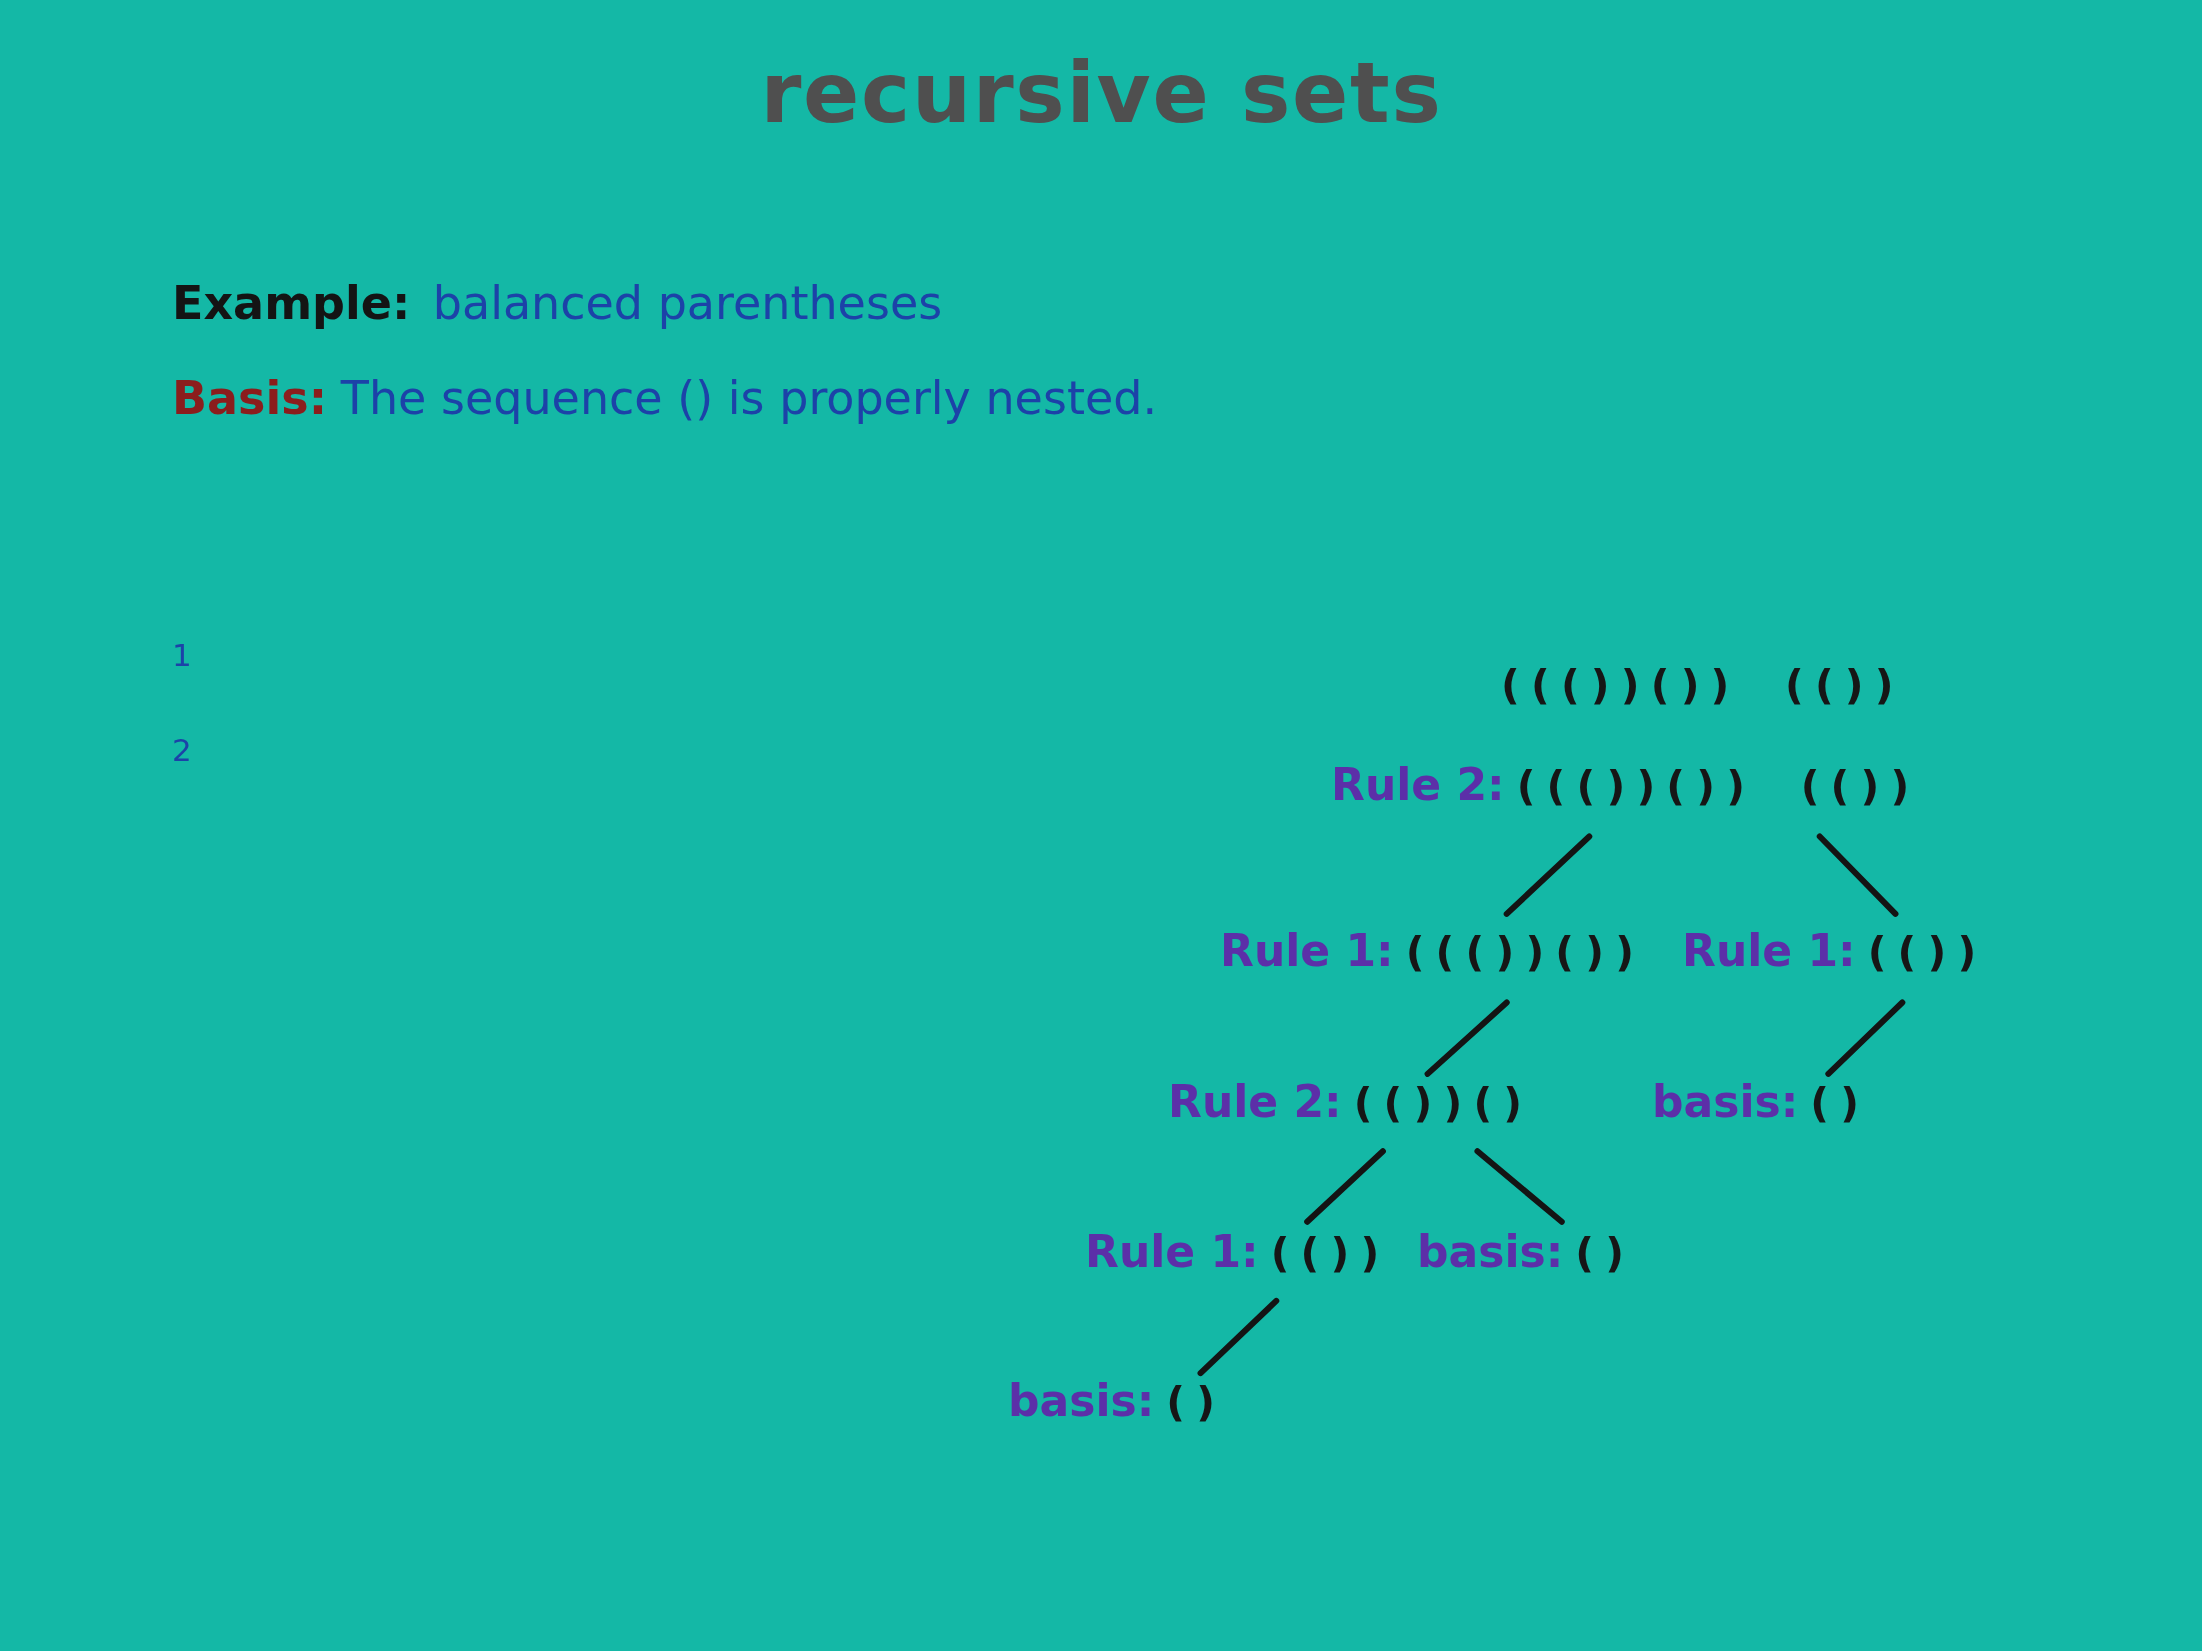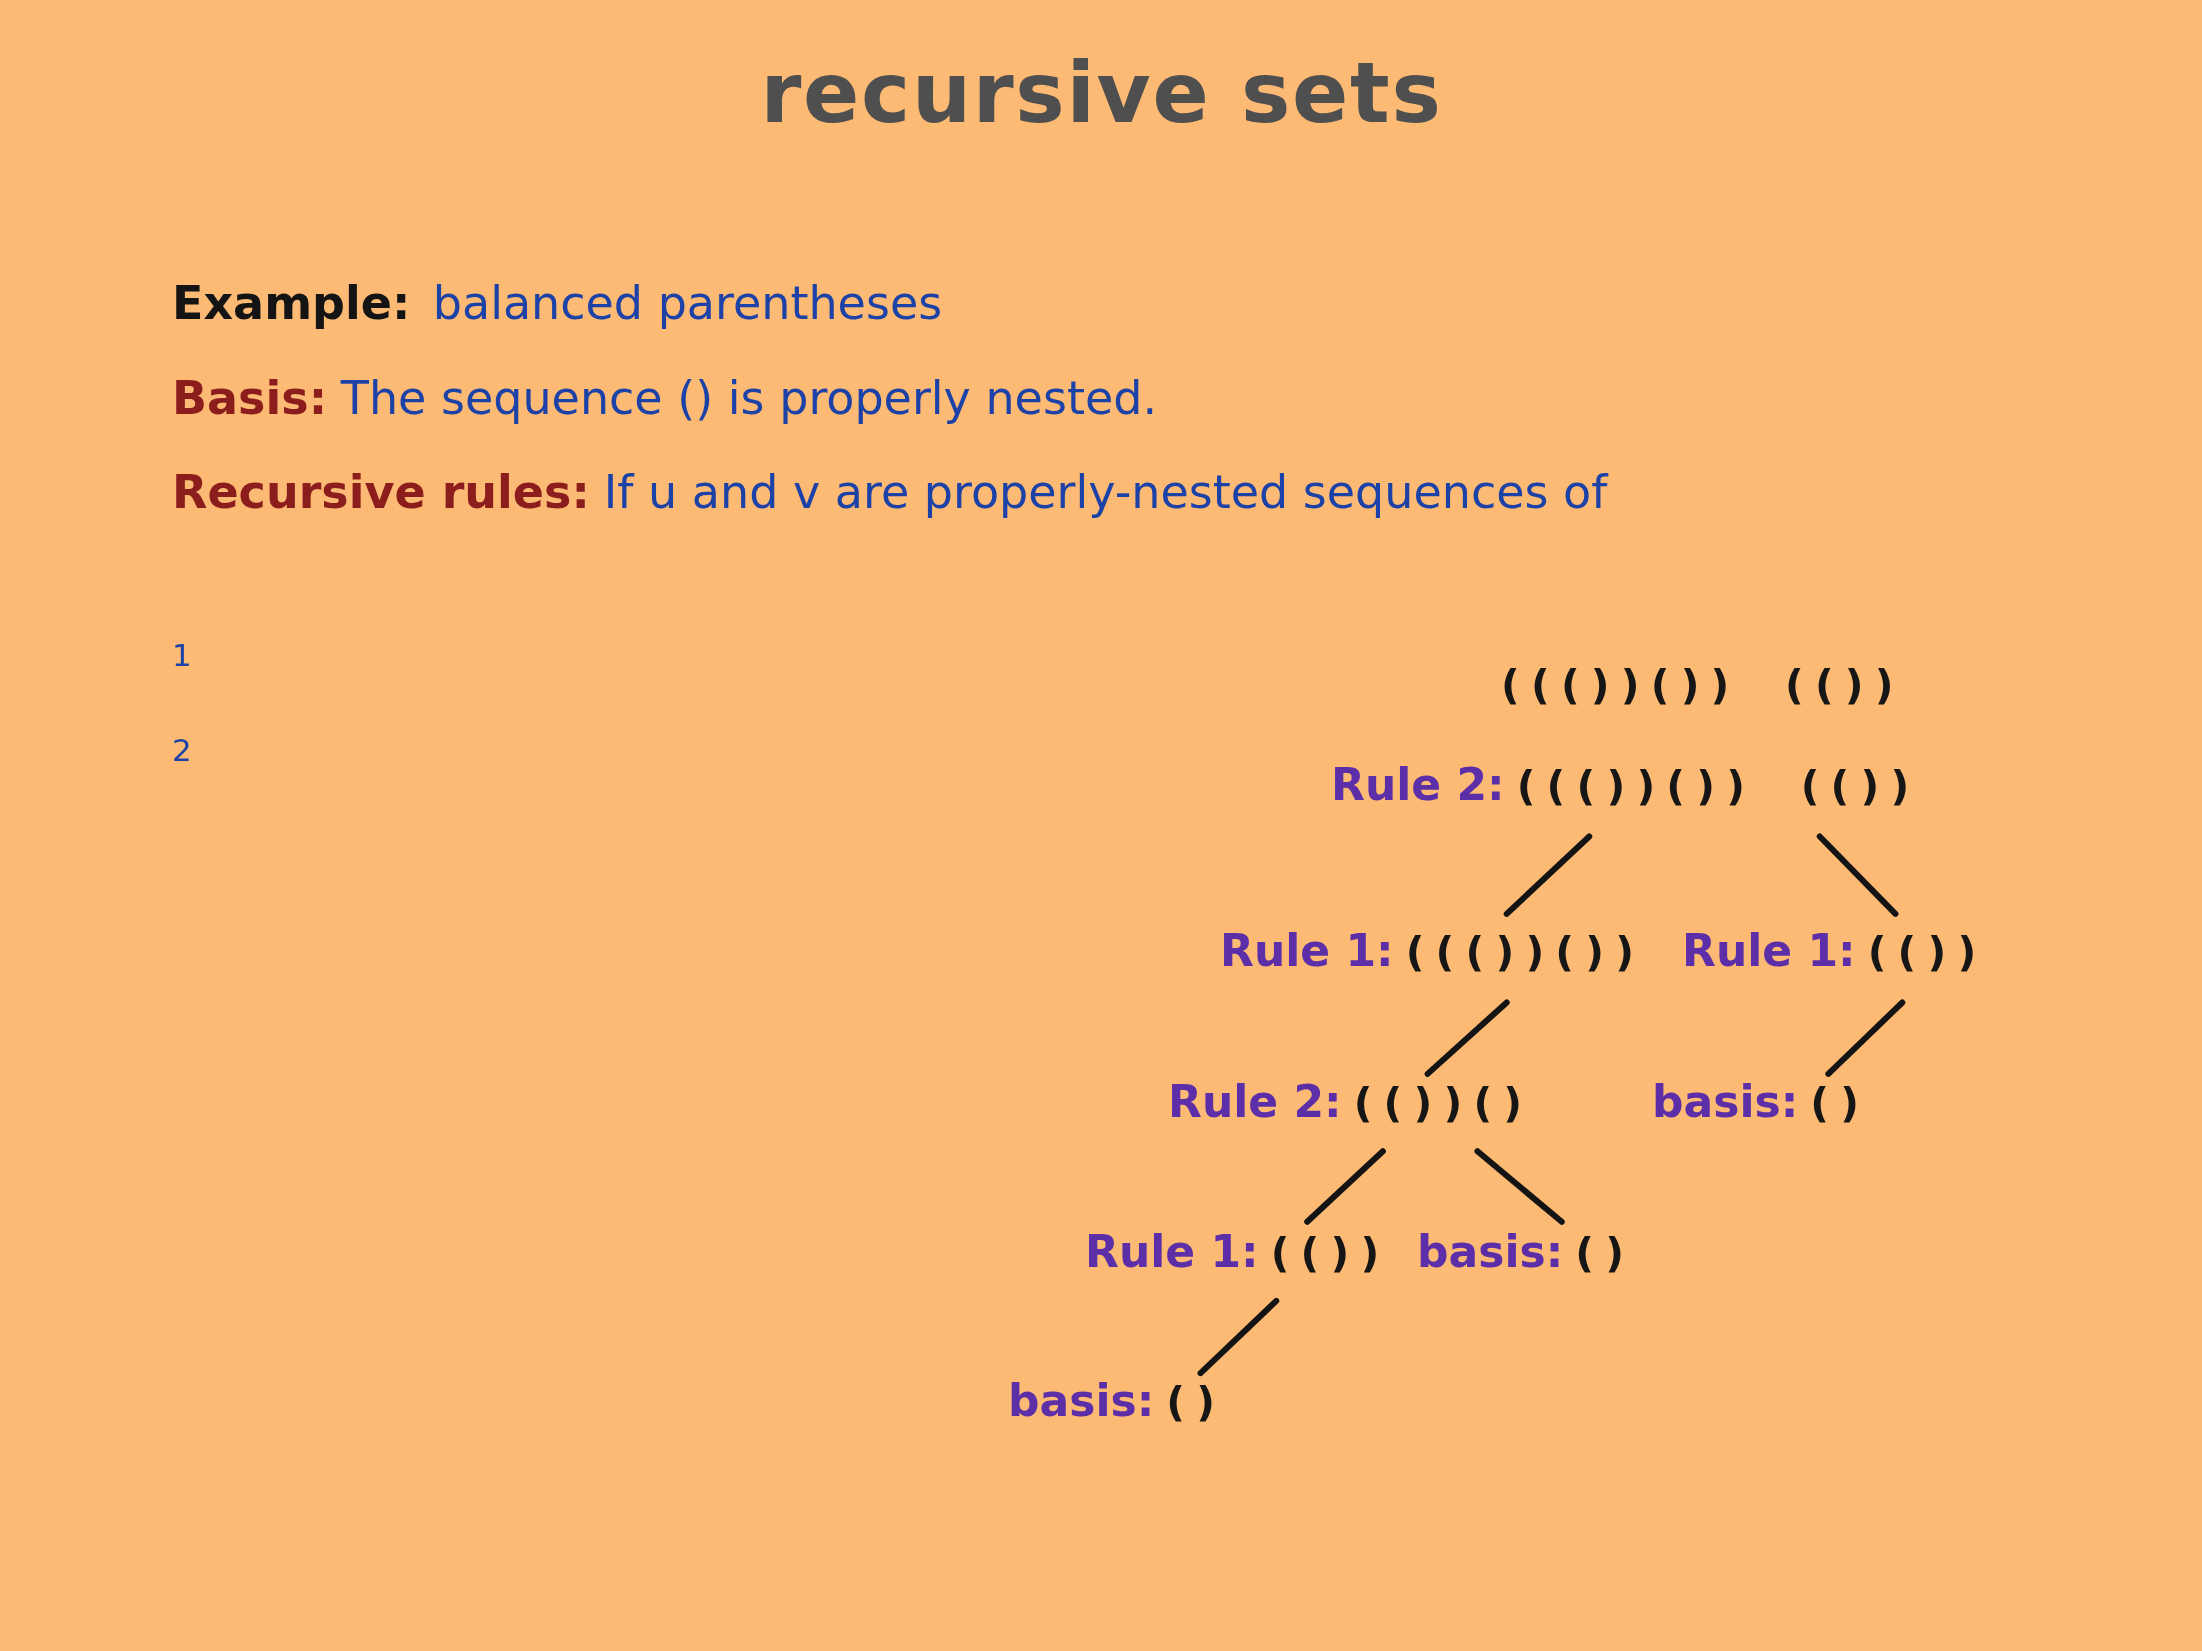--- a/index.html
+++ b/index.html
@@ -12,21 +12,21 @@
     --edge-black: #141414;
   }
   * { box-sizing: border-box; }
   html, body { margin: 0; padding: 0; background: #ffffff; }
   body { font-family: "DejaVu Sans", "Liberation Sans", sans-serif; }
 
   .slide {
     position: relative;
     width: 2203px;
     height: 1652px;
-    background: #fdba74;
+    background: #14b8a6;
     overflow: hidden;
   }
 
   
   .title {
     position: absolute;
     top: 45px;
     left: 0;
     width: 100%;
     text-align: center;
@@ -97,23 +97,20 @@
   <div class="title">recursive sets</div>
 
   <div class="bline" style="top:277px">
     <span class="lbl-black">Example:</span><span class="txt-blue">balanced parentheses</span>
   </div>
 
   <div class="bline" style="top:372px">
     <span class="lbl-red">Basis:</span><span class="txt-blue">The sequence () is properly nested.</span>
   </div>
 
-  <div class="bline" style="top:466px">
-    <span class="lbl-red">Recursive rules:</span><span class="txt-blue">If u and v are properly-nested sequences of</span>
-  </div>
 
 
   <div class="bline item" style="top:638px">
     <span class="inum">1</span>
   </div>
 
   <div class="bline item" style="top:733px">
     <span class="inum">2</span>
   </div>
 

